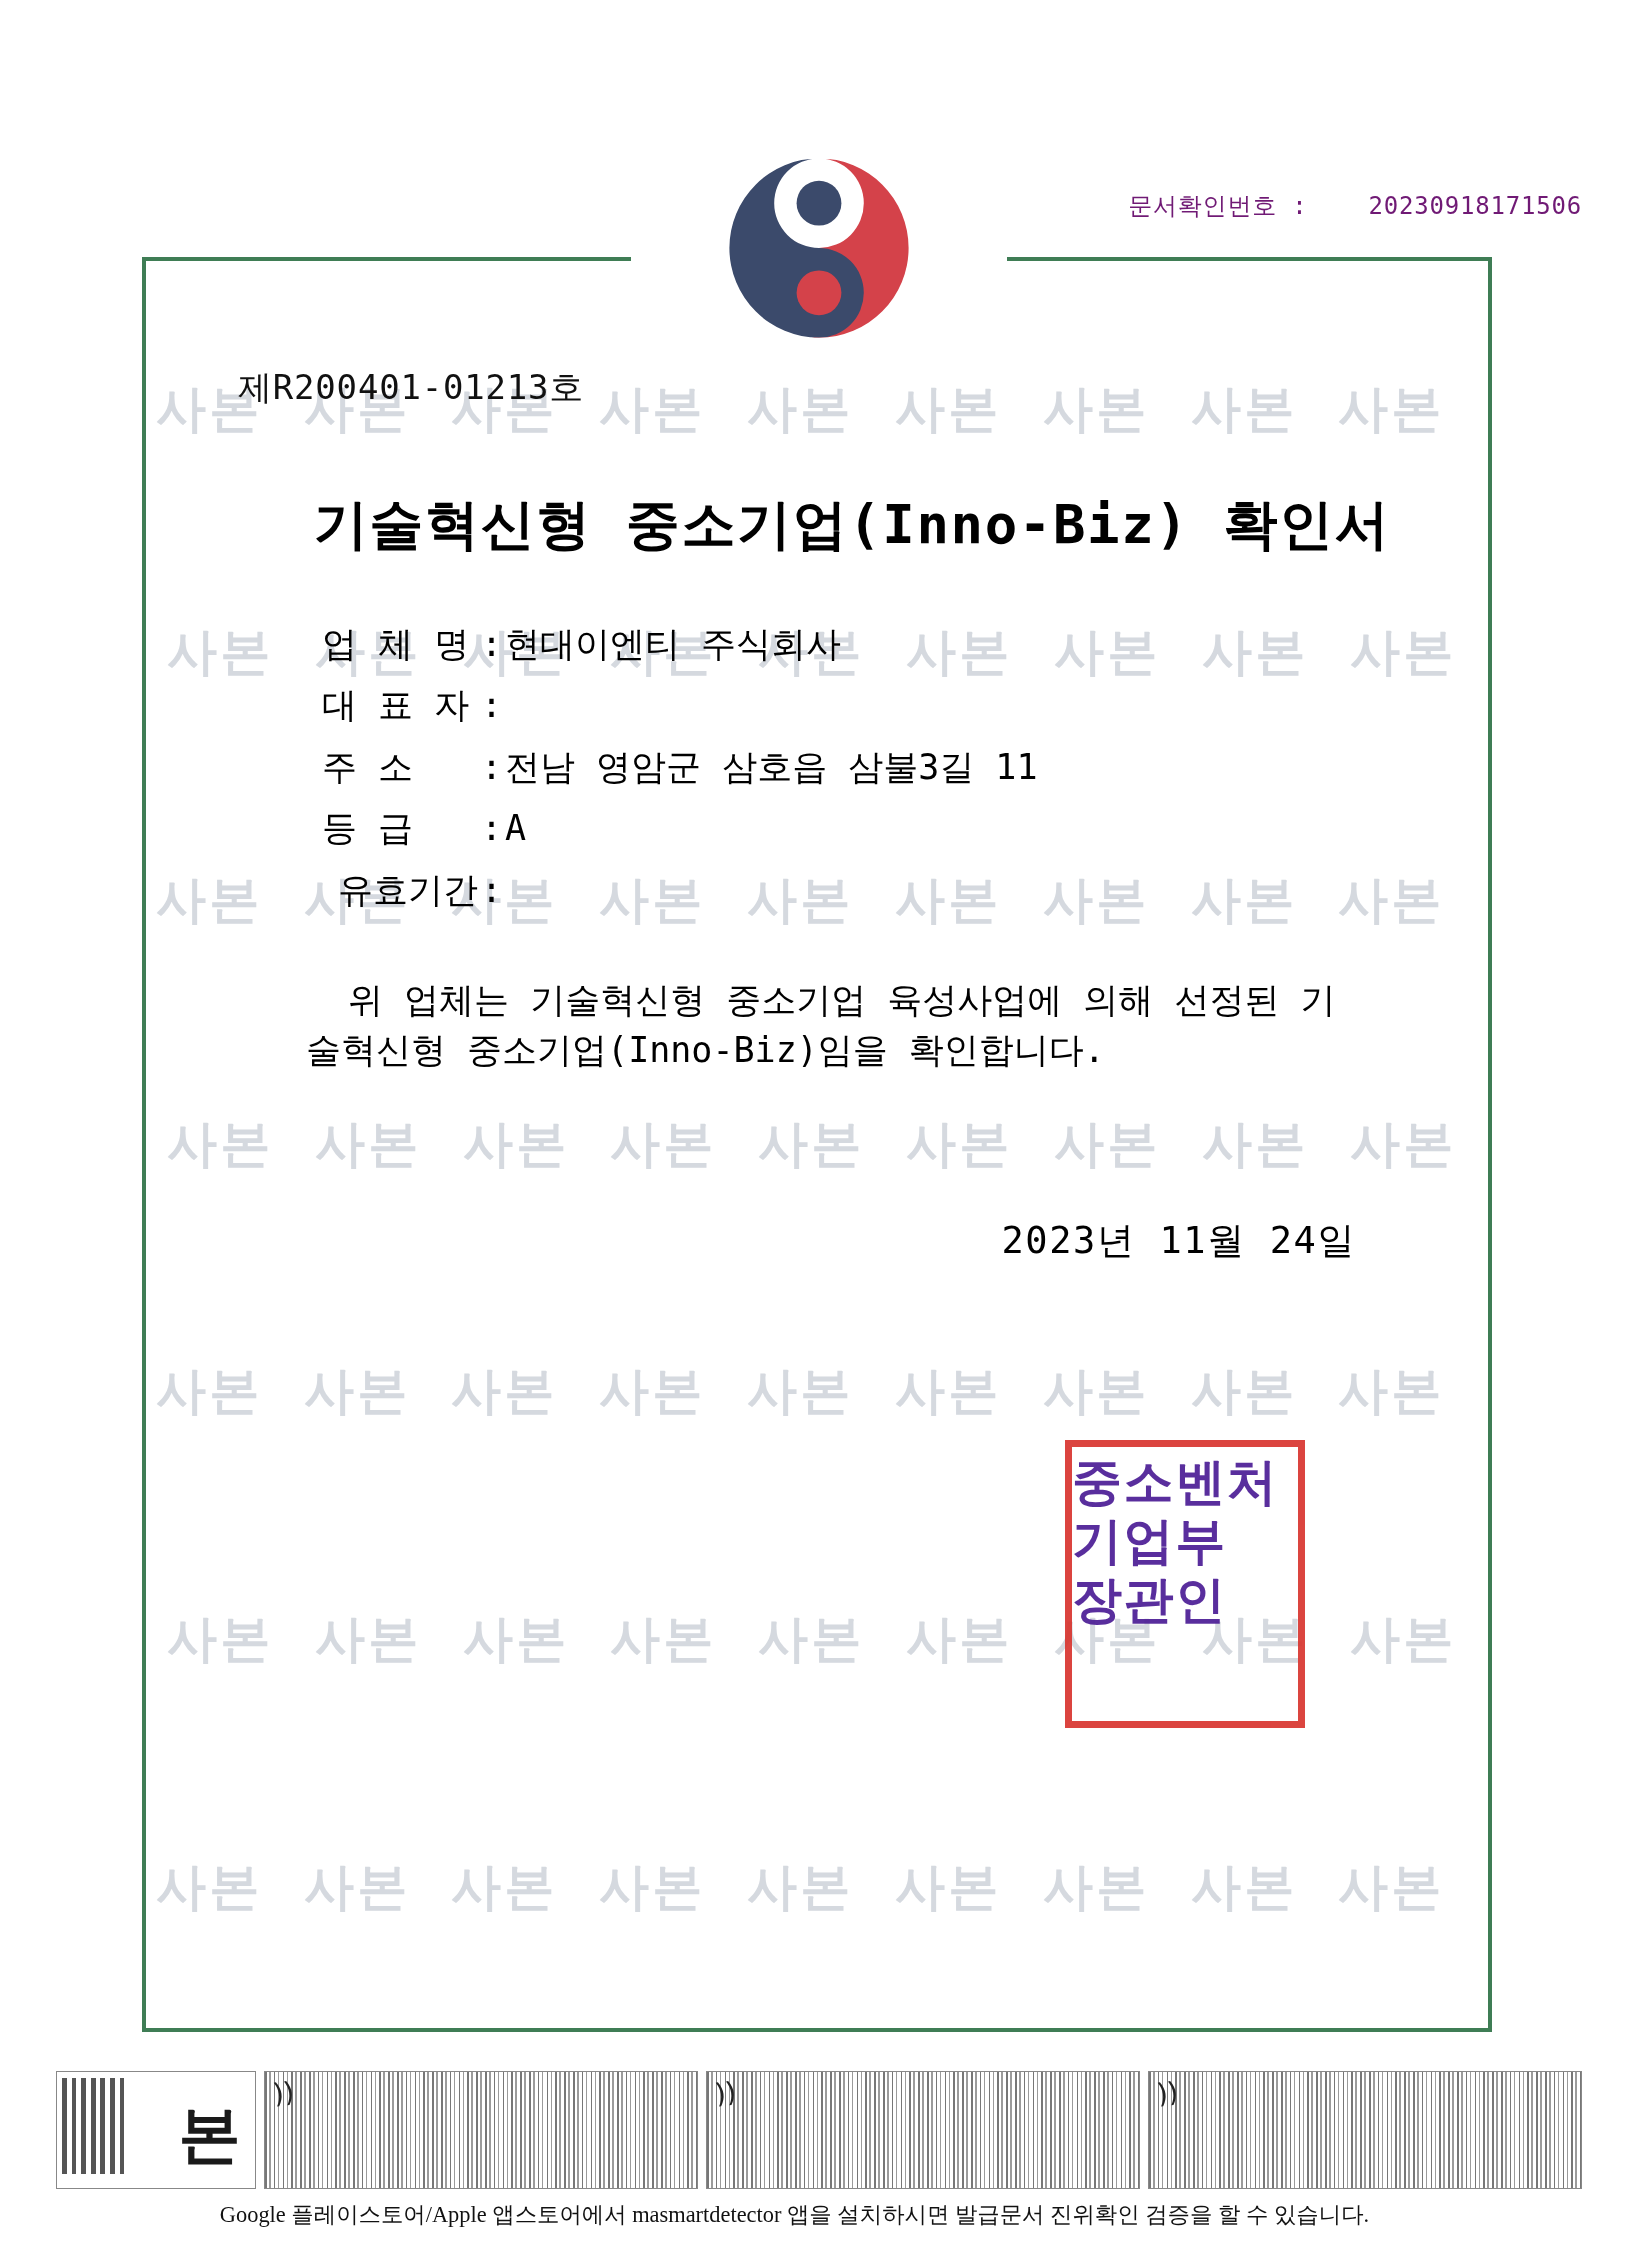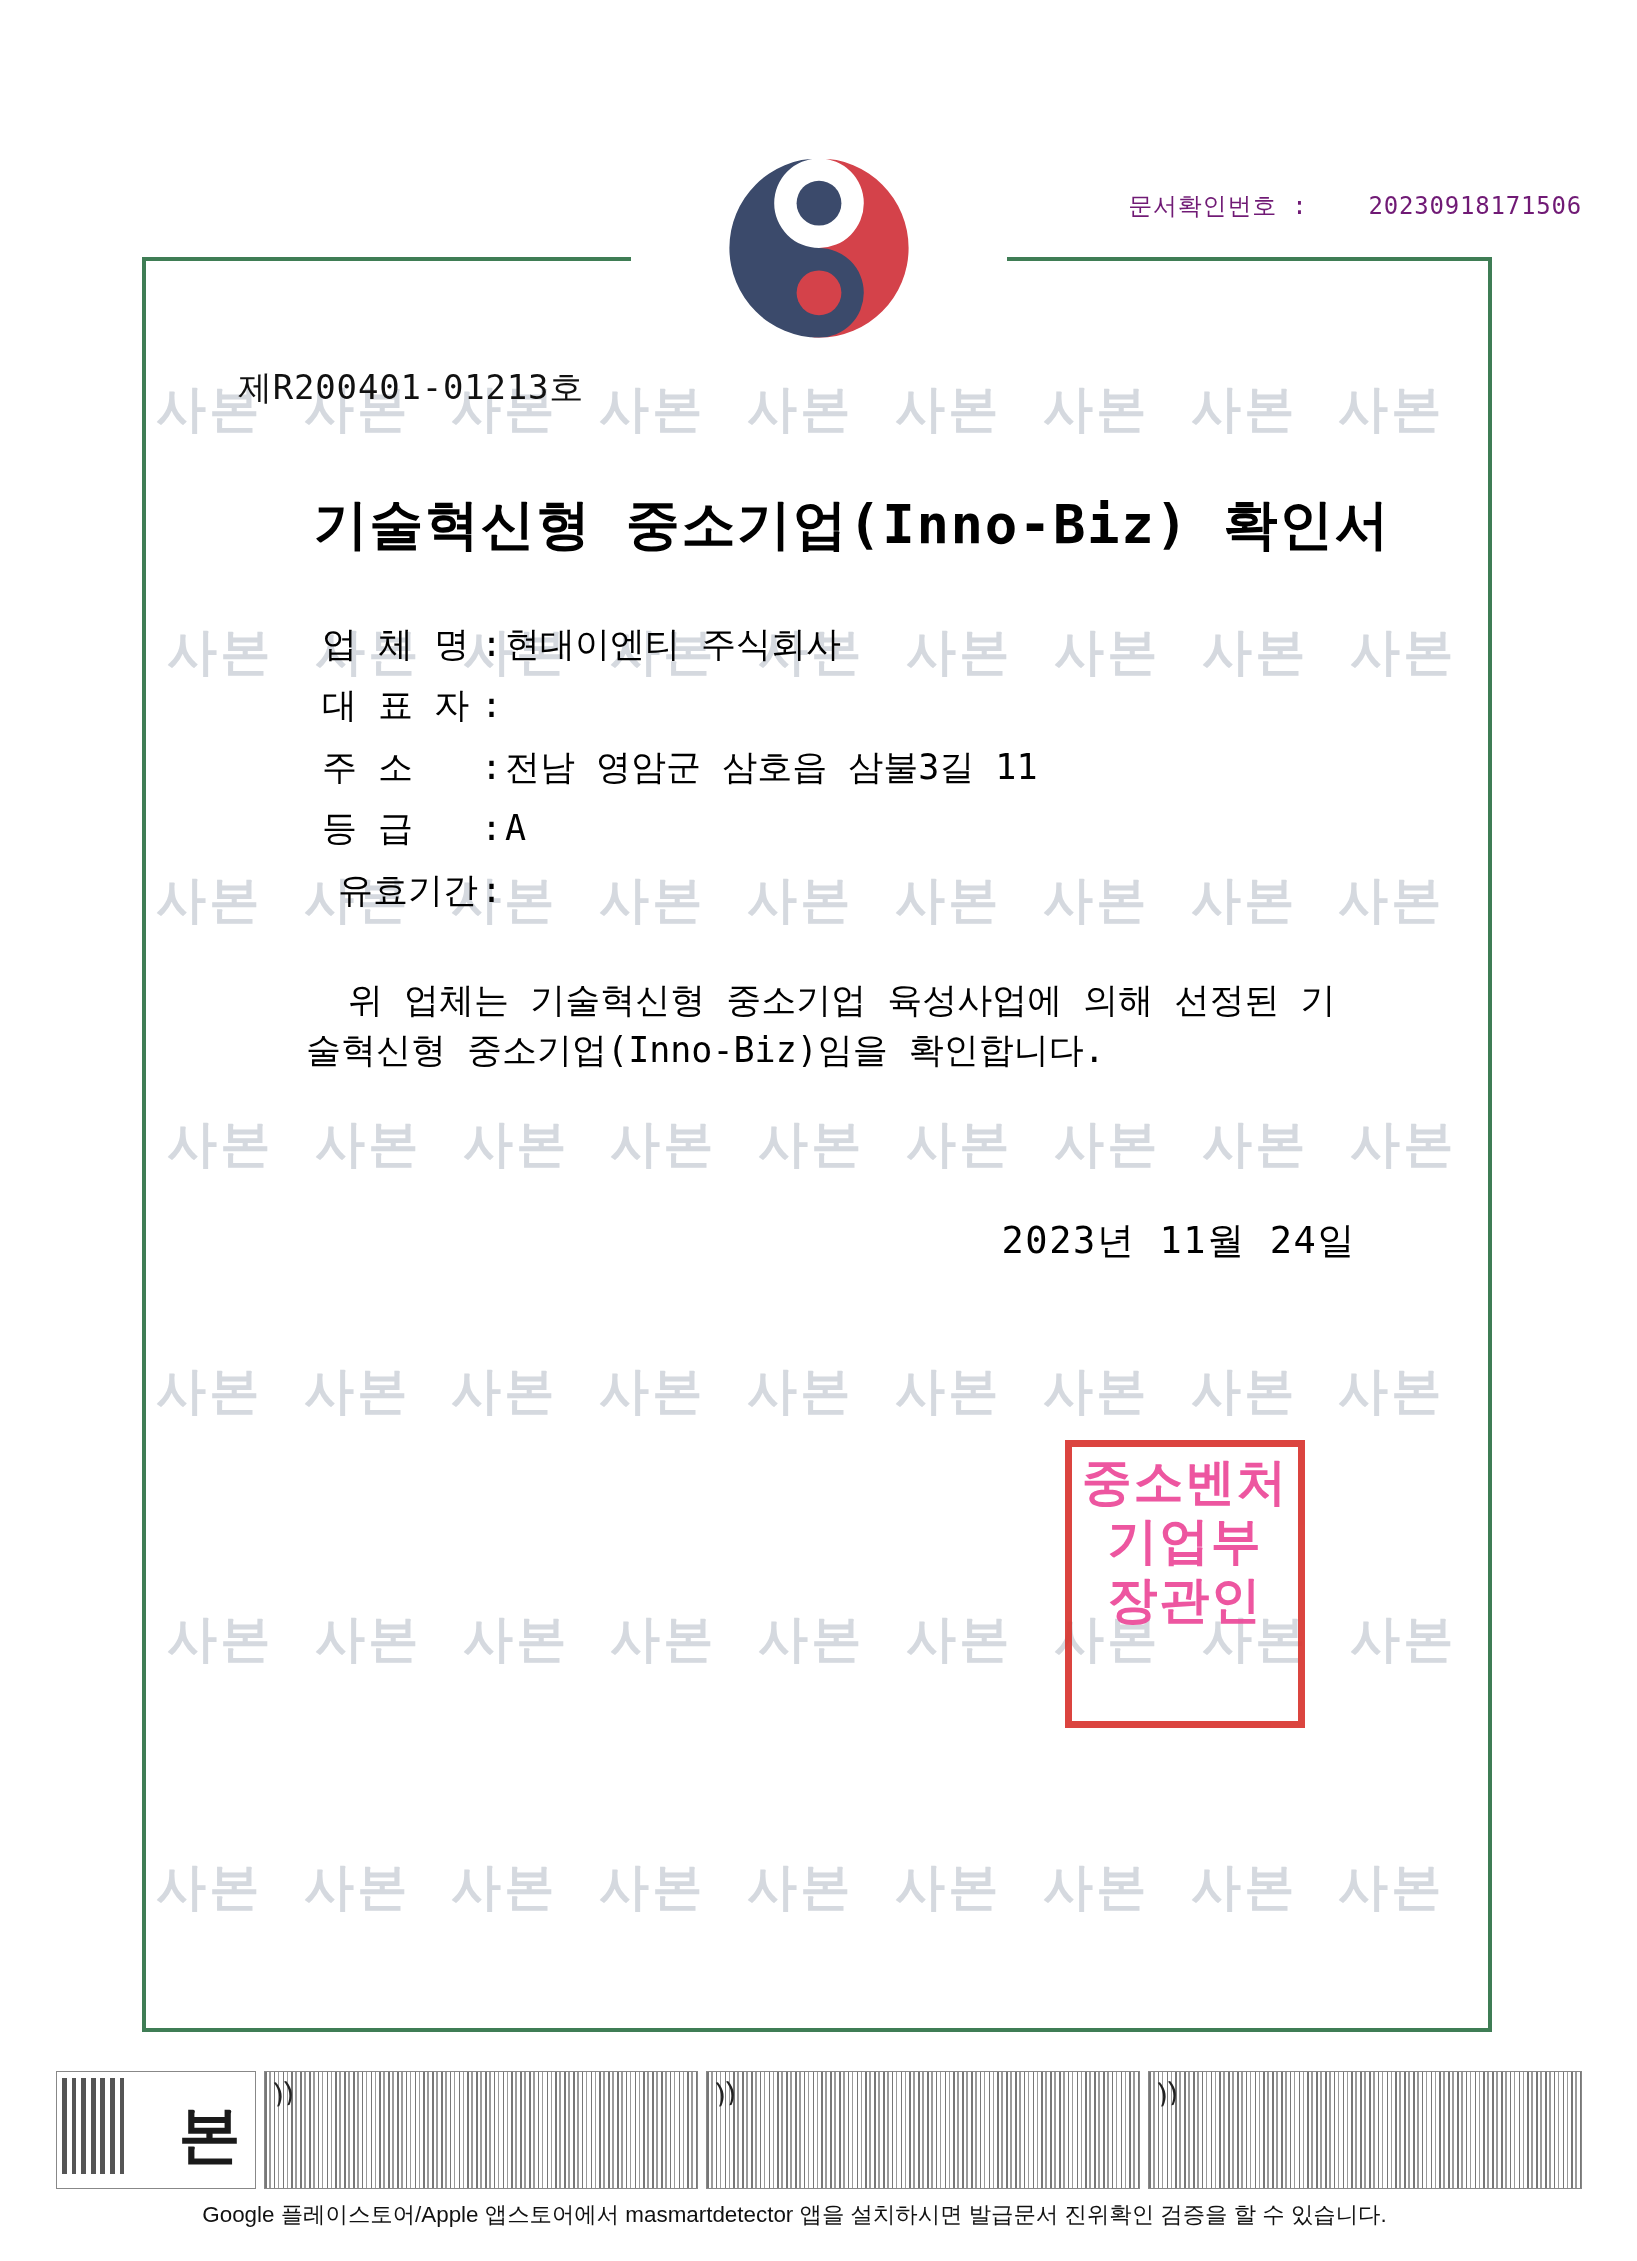--- a/index.html
+++ b/index.html
@@ -190,24 +190,23 @@
 
   
   .seal {
     position: absolute;
     left: 923px;
     top: 1183px;
     width: 240px;
     height: 288px;
     border: 7.2px solid #d8352f;
     box-sizing: border-box;
-    color: #ec4899;
+    color: #4c1d95;
     font-family: "DejaVu Sans", sans-serif;
     font-weight: 700;
-    text-align: center;
     z-index: 7;
     opacity: 0.92;
   }
   .seal-line {
     font-size: 50px;
     line-height: 54px;
     letter-spacing: 1.6px;
     margin-top: 8px;
   }
   .seal-line.l2 { margin-top: 4.8px; }
@@ -266,21 +265,21 @@
     font-family: "DejaVu Sans", sans-serif;
     transform: rotate(-8deg);
   }
 
   .footer-note {
     position: absolute;
     left: 0;
     top: 2199px;
     width: 1589px;
     text-align: center;
-    font-family: Liberation Sans, sans-serif;
+    font-family: Liberation Serif, serif;
     font-size: 22.4px;
     color: #111;
     z-index: 6;
   }
 </style>
 </head>
 <body>
 
 <div class="doc-number">
   <span>문서확인번호 :</span>

